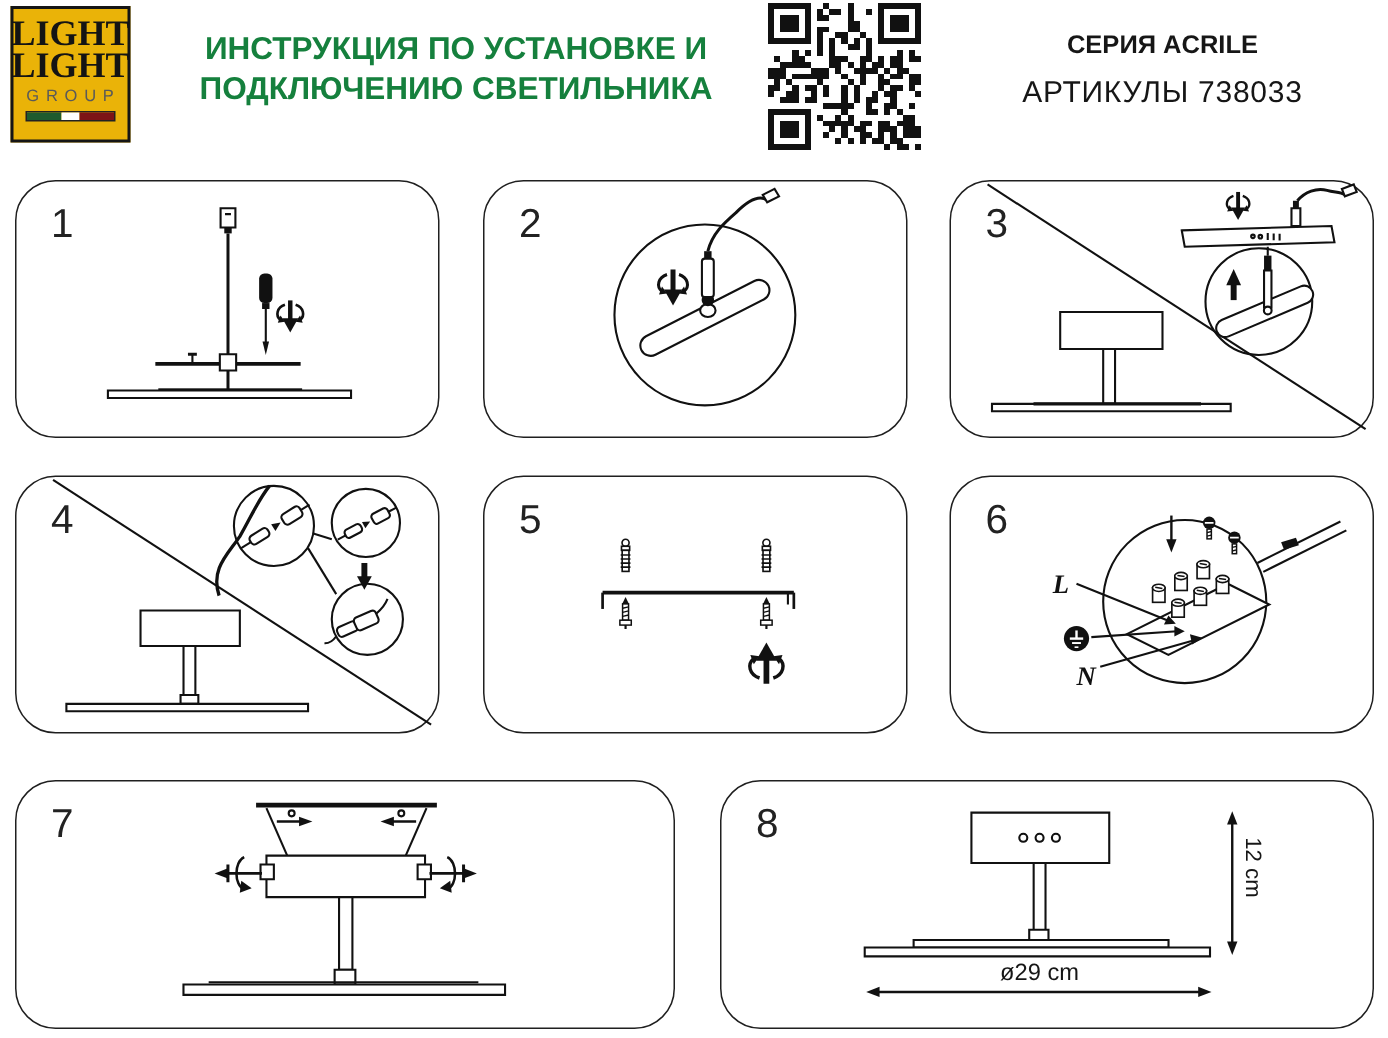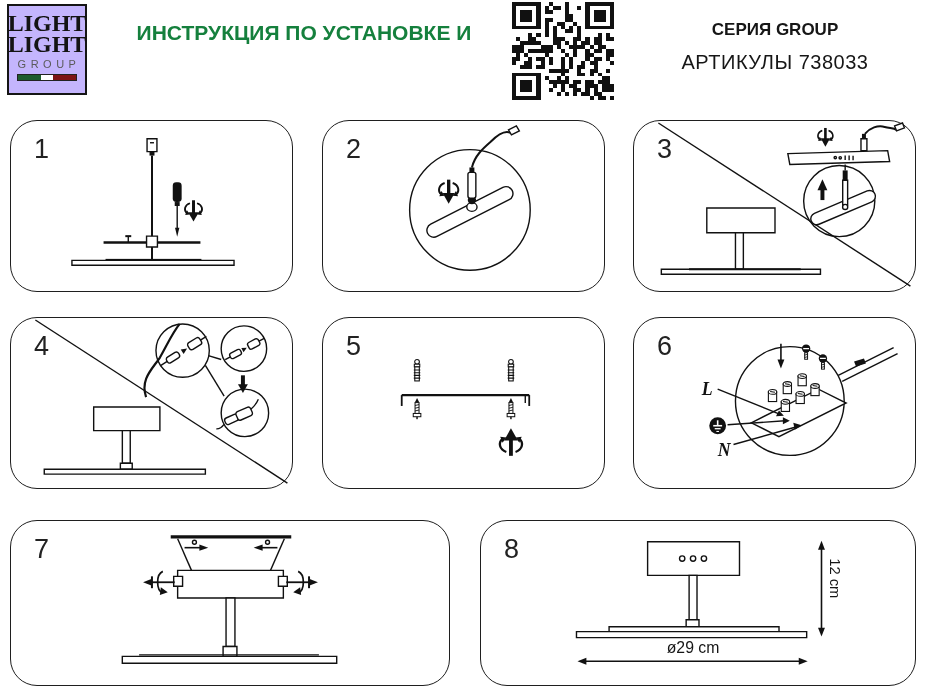--- a/index.html
+++ b/index.html
@@ -3,21 +3,21 @@
 <meta charset="utf-8">
 <style>
   html,body{margin:0;padding:0;}
   body{
     width:925px;height:692px;position:relative;background:#fff;
     font-family:"Liberation Sans",sans-serif;color:#111;overflow:hidden;
   }
   
   .logo-box{
     position:absolute;left:7px;top:4px;width:80px;height:91px;
-    border:2px solid #151515;background:#c4b5fd;box-sizing:border-box;
+    border:2px solid #151515;background:#eab308;box-sizing:border-box;
     display:flex;flex-direction:column;align-items:center;justify-content:flex-start;
     padding-top:7px;
   }
   .logo-word{
     font-family:"Liberation Serif",serif;font-weight:700;font-size:24px;line-height:21px;
     letter-spacing:0px;color:#141414;
   }
   .logo-group{
     font-size:11px;letter-spacing:4.5px;color:#5a5a5a;margin-top:3px;text-indent:4px;
   }
@@ -122,31 +122,32 @@
   <div class="logo-group">GROUP</div>
   <div class="logo-tricolor">
     <div class="g"></div>
       <div class="w"></div>
       <div class="r"></div>
   </div>
 </div>
 
 <div class="page-title">
   <div>ИНСТРУКЦИЯ ПО УСТАНОВКЕ И</div>
+  <div>ПОДКЛЮЧЕНИЮ СВЕТИЛЬНИКА</div>
 </div>
 
 <div class="qr">
   <svg viewBox="0 0 25 25" shape-rendering="crispEdges" preserveAspectRatio="none">
     <rect x="0" y="0" width="25" height="25" fill="#fff"></rect>
     <path id="qr-path" fill="#111" d="M0 0h1v1h-1zM1 0h1v1h-1zM2 0h1v1h-1zM3 0h1v1h-1zM4 0h1v1h-1zM5 0h1v1h-1zM6 0h1v1h-1zM9 0h1v1h-1zM13 0h1v1h-1zM18 0h1v1h-1zM19 0h1v1h-1zM20 0h1v1h-1zM21 0h1v1h-1zM22 0h1v1h-1zM23 0h1v1h-1zM24 0h1v1h-1zM0 1h1v1h-1zM6 1h1v1h-1zM8 1h1v1h-1zM10 1h1v1h-1zM11 1h1v1h-1zM13 1h1v1h-1zM16 1h1v1h-1zM18 1h1v1h-1zM24 1h1v1h-1zM0 2h1v1h-1zM2 2h1v1h-1zM3 2h1v1h-1zM4 2h1v1h-1zM6 2h1v1h-1zM8 2h1v1h-1zM9 2h1v1h-1zM13 2h1v1h-1zM18 2h1v1h-1zM20 2h1v1h-1zM21 2h1v1h-1zM22 2h1v1h-1zM24 2h1v1h-1zM0 3h1v1h-1zM2 3h1v1h-1zM3 3h1v1h-1zM4 3h1v1h-1zM6 3h1v1h-1zM13 3h1v1h-1zM14 3h1v1h-1zM18 3h1v1h-1zM20 3h1v1h-1zM21 3h1v1h-1zM22 3h1v1h-1zM24 3h1v1h-1zM0 4h1v1h-1zM2 4h1v1h-1zM3 4h1v1h-1zM4 4h1v1h-1zM6 4h1v1h-1zM8 4h1v1h-1zM9 4h1v1h-1zM13 4h1v1h-1zM14 4h1v1h-1zM18 4h1v1h-1zM20 4h1v1h-1zM21 4h1v1h-1zM22 4h1v1h-1zM24 4h1v1h-1zM0 5h1v1h-1zM6 5h1v1h-1zM8 5h1v1h-1zM11 5h1v1h-1zM12 5h1v1h-1zM15 5h1v1h-1zM18 5h1v1h-1zM24 5h1v1h-1zM0 6h1v1h-1zM1 6h1v1h-1zM2 6h1v1h-1zM3 6h1v1h-1zM4 6h1v1h-1zM5 6h1v1h-1zM6 6h1v1h-1zM8 6h1v1h-1zM10 6h1v1h-1zM12 6h1v1h-1zM14 6h1v1h-1zM16 6h1v1h-1zM18 6h1v1h-1zM19 6h1v1h-1zM20 6h1v1h-1zM21 6h1v1h-1zM22 6h1v1h-1zM23 6h1v1h-1zM24 6h1v1h-1zM8 7h1v1h-1zM10 7h1v1h-1zM13 7h1v1h-1zM14 7h1v1h-1zM16 7h1v1h-1zM4 8h1v1h-1zM6 8h1v1h-1zM8 8h1v1h-1zM10 8h1v1h-1zM16 8h1v1h-1zM21 8h1v1h-1zM23 8h1v1h-1zM1 9h1v1h-1zM4 9h1v1h-1zM5 9h1v1h-1zM10 9h1v1h-1zM11 9h1v1h-1zM12 9h1v1h-1zM15 9h1v1h-1zM16 9h1v1h-1zM18 9h1v1h-1zM20 9h1v1h-1zM21 9h1v1h-1zM23 9h1v1h-1zM24 9h1v1h-1zM2 10h1v1h-1zM3 10h1v1h-1zM4 10h1v1h-1zM5 10h1v1h-1zM6 10h1v1h-1zM10 10h1v1h-1zM11 10h1v1h-1zM13 10h1v1h-1zM15 10h1v1h-1zM17 10h1v1h-1zM18 10h1v1h-1zM20 10h1v1h-1zM21 10h1v1h-1zM0 11h1v1h-1zM1 11h1v1h-1zM2 11h1v1h-1zM7 11h1v1h-1zM8 11h1v1h-1zM9 11h1v1h-1zM11 11h1v1h-1zM14 11h1v1h-1zM15 11h1v1h-1zM16 11h1v1h-1zM17 11h1v1h-1zM19 11h1v1h-1zM21 11h1v1h-1zM22 11h1v1h-1zM0 12h1v1h-1zM1 12h1v1h-1zM2 12h1v1h-1zM4 12h1v1h-1zM5 12h1v1h-1zM6 12h1v1h-1zM7 12h1v1h-1zM8 12h1v1h-1zM9 12h1v1h-1zM12 12h1v1h-1zM15 12h1v1h-1zM18 12h1v1h-1zM20 12h1v1h-1zM21 12h1v1h-1zM23 12h1v1h-1zM24 12h1v1h-1zM1 13h1v1h-1zM3 13h1v1h-1zM8 13h1v1h-1zM13 13h1v1h-1zM15 13h1v1h-1zM18 13h1v1h-1zM19 13h1v1h-1zM23 13h1v1h-1zM24 13h1v1h-1zM0 14h1v1h-1zM1 14h1v1h-1zM4 14h1v1h-1zM6 14h1v1h-1zM7 14h1v1h-1zM9 14h1v1h-1zM12 14h1v1h-1zM14 14h1v1h-1zM18 14h1v1h-1zM20 14h1v1h-1zM21 14h1v1h-1zM23 14h1v1h-1zM0 15h1v1h-1zM3 15h1v1h-1zM4 15h1v1h-1zM7 15h1v1h-1zM9 15h1v1h-1zM12 15h1v1h-1zM14 15h1v1h-1zM17 15h1v1h-1zM19 15h1v1h-1zM20 15h1v1h-1zM24 15h1v1h-1zM2 16h1v1h-1zM3 16h1v1h-1zM4 16h1v1h-1zM6 16h1v1h-1zM7 16h1v1h-1zM12 16h1v1h-1zM14 16h1v1h-1zM16 16h1v1h-1zM17 16h1v1h-1zM20 16h1v1h-1zM9 17h1v1h-1zM10 17h1v1h-1zM11 17h1v1h-1zM12 17h1v1h-1zM13 17h1v1h-1zM16 17h1v1h-1zM19 17h1v1h-1zM20 17h1v1h-1zM23 17h1v1h-1zM0 18h1v1h-1zM1 18h1v1h-1zM2 18h1v1h-1zM3 18h1v1h-1zM4 18h1v1h-1zM5 18h1v1h-1zM6 18h1v1h-1zM12 18h1v1h-1zM16 18h1v1h-1zM17 18h1v1h-1zM19 18h1v1h-1zM21 18h1v1h-1zM0 19h1v1h-1zM6 19h1v1h-1zM8 19h1v1h-1zM11 19h1v1h-1zM13 19h1v1h-1zM22 19h1v1h-1zM23 19h1v1h-1zM0 20h1v1h-1zM2 20h1v1h-1zM3 20h1v1h-1zM4 20h1v1h-1zM6 20h1v1h-1zM9 20h1v1h-1zM10 20h1v1h-1zM11 20h1v1h-1zM12 20h1v1h-1zM13 20h1v1h-1zM15 20h1v1h-1zM16 20h1v1h-1zM18 20h1v1h-1zM19 20h1v1h-1zM21 20h1v1h-1zM22 20h1v1h-1zM23 20h1v1h-1zM0 21h1v1h-1zM2 21h1v1h-1zM3 21h1v1h-1zM4 21h1v1h-1zM6 21h1v1h-1zM10 21h1v1h-1zM12 21h1v1h-1zM14 21h1v1h-1zM15 21h1v1h-1zM18 21h1v1h-1zM19 21h1v1h-1zM20 21h1v1h-1zM22 21h1v1h-1zM23 21h1v1h-1zM24 21h1v1h-1zM0 22h1v1h-1zM2 22h1v1h-1zM3 22h1v1h-1zM4 22h1v1h-1zM6 22h1v1h-1zM9 22h1v1h-1zM12 22h1v1h-1zM15 22h1v1h-1zM16 22h1v1h-1zM18 22h1v1h-1zM20 22h1v1h-1zM22 22h1v1h-1zM23 22h1v1h-1zM24 22h1v1h-1zM0 23h1v1h-1zM6 23h1v1h-1zM11 23h1v1h-1zM13 23h1v1h-1zM15 23h1v1h-1zM17 23h1v1h-1zM18 23h1v1h-1zM20 23h1v1h-1zM21 23h1v1h-1zM0 24h1v1h-1zM1 24h1v1h-1zM2 24h1v1h-1zM3 24h1v1h-1zM4 24h1v1h-1zM5 24h1v1h-1zM6 24h1v1h-1zM19 24h1v1h-1zM21 24h1v1h-1zM22 24h1v1h-1zM24 24h1v1h-1z"></path>
   </svg>
 </div>
 
 <div class="product">
-  <div class="series">СЕРИЯ GROUP</div>
+  <div class="series">СЕРИЯ ACRILE</div>
   <div class="articles">АРТИКУЛЫ 738033</div>
 </div>
 
 <div class="panel p1">
   <div class="num">1</div>
   <svg class="art" viewBox="0 0 283 172">
     <g>
       <rect x="137" y="18" width="10" height="13" class="wh"></rect>
       <line x1="140" y1="22" x2="144" y2="22" class="ln"></line>
       <rect x="139.5" y="31" width="5" height="4" class="bk"></rect>

